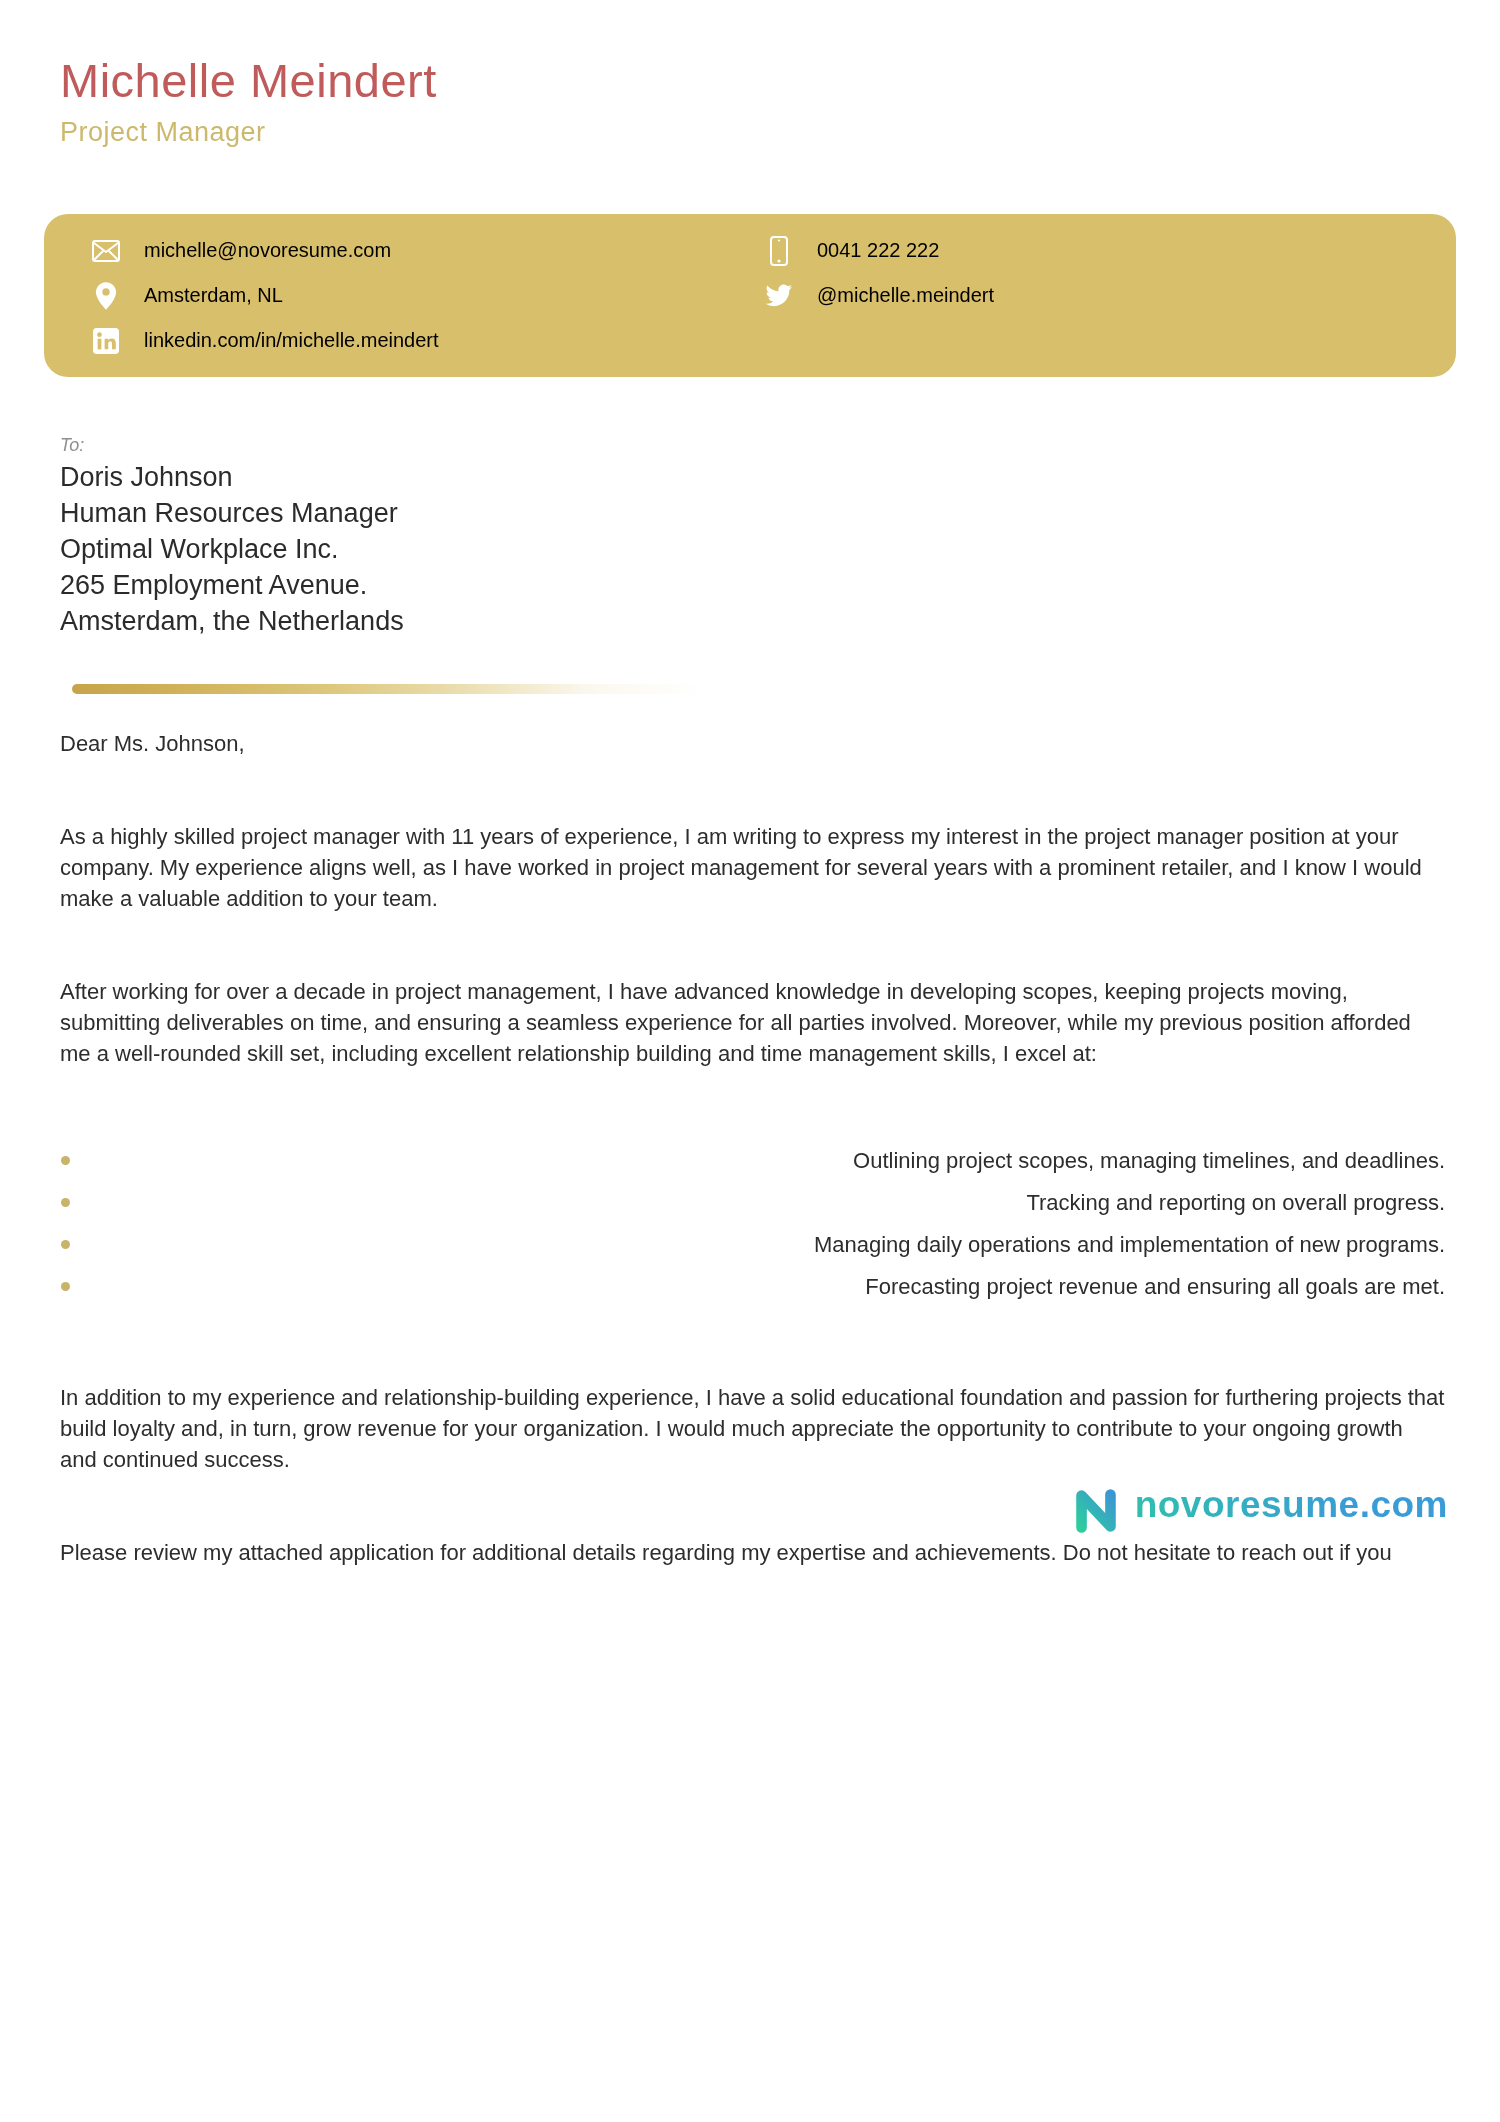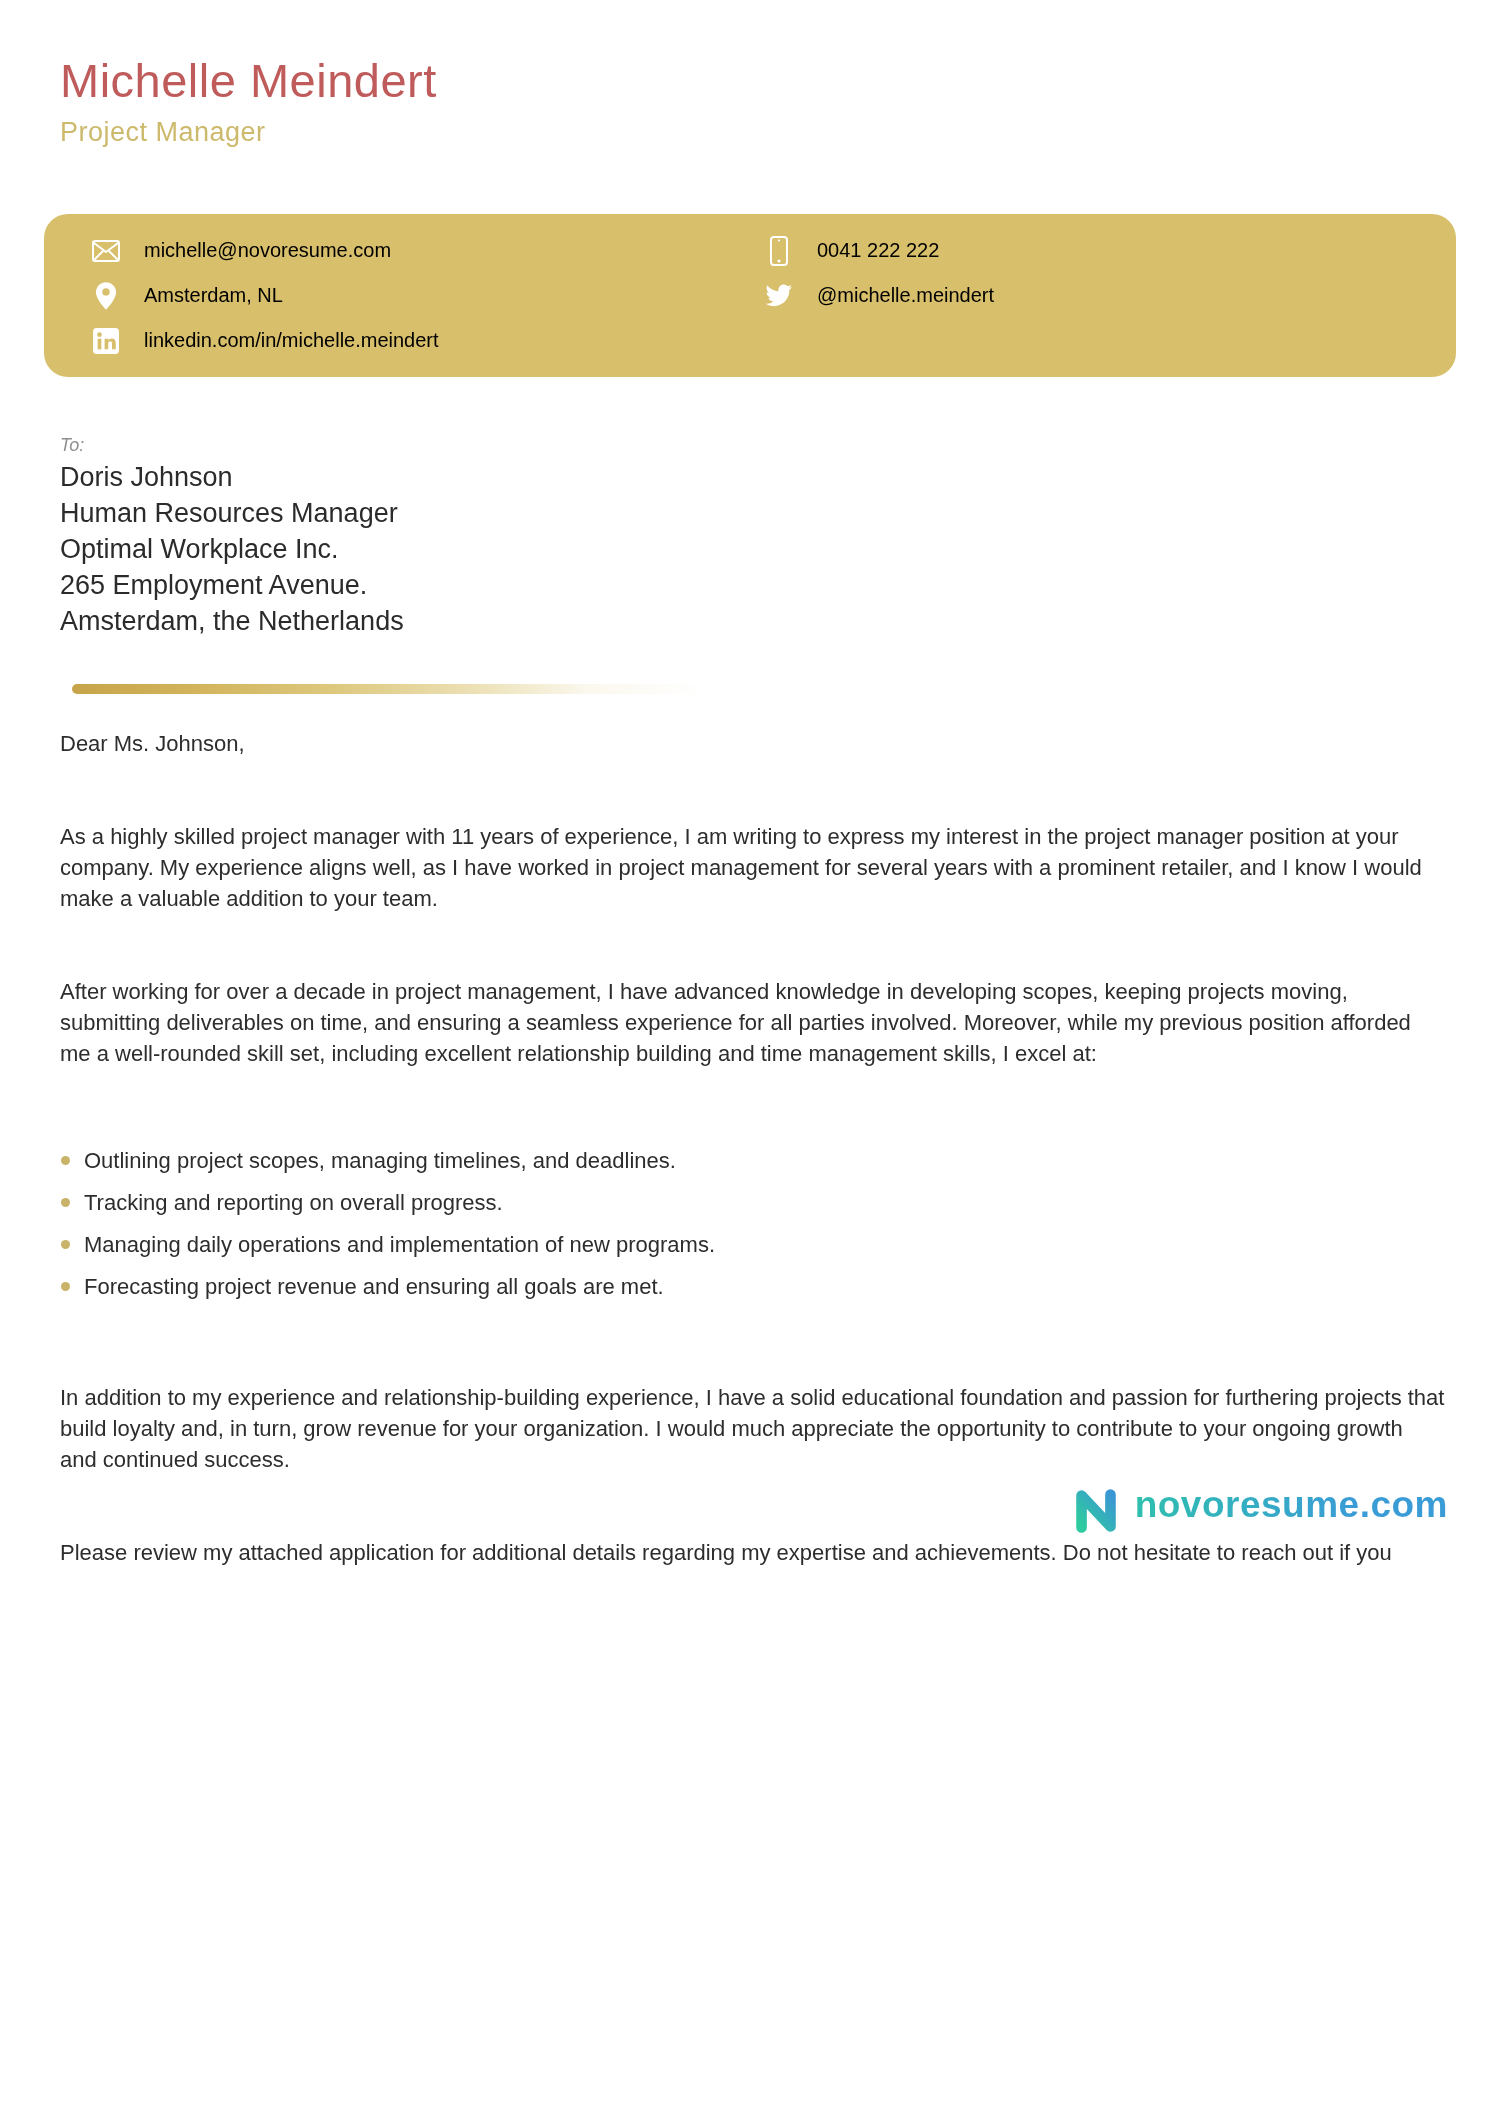--- a/index.html
+++ b/index.html
@@ -91,20 +91,21 @@
     max-width: 1390px;
     font-size: 22px;
     line-height: 31px;
     color: #2d2d2d;
   }
 
   .bullet-list {
     list-style: none;
     margin: 76px 0 0 0;
     padding: 0;
+    text-align: right;
   }
   .bullet-list li {
     position: relative;
     padding-left: 24px;
     font-size: 22px;
     line-height: 31px;
   }
   .bullet-list li + li { margin-top: 11px; }
   .bullet-list li::before {
     content: "";

